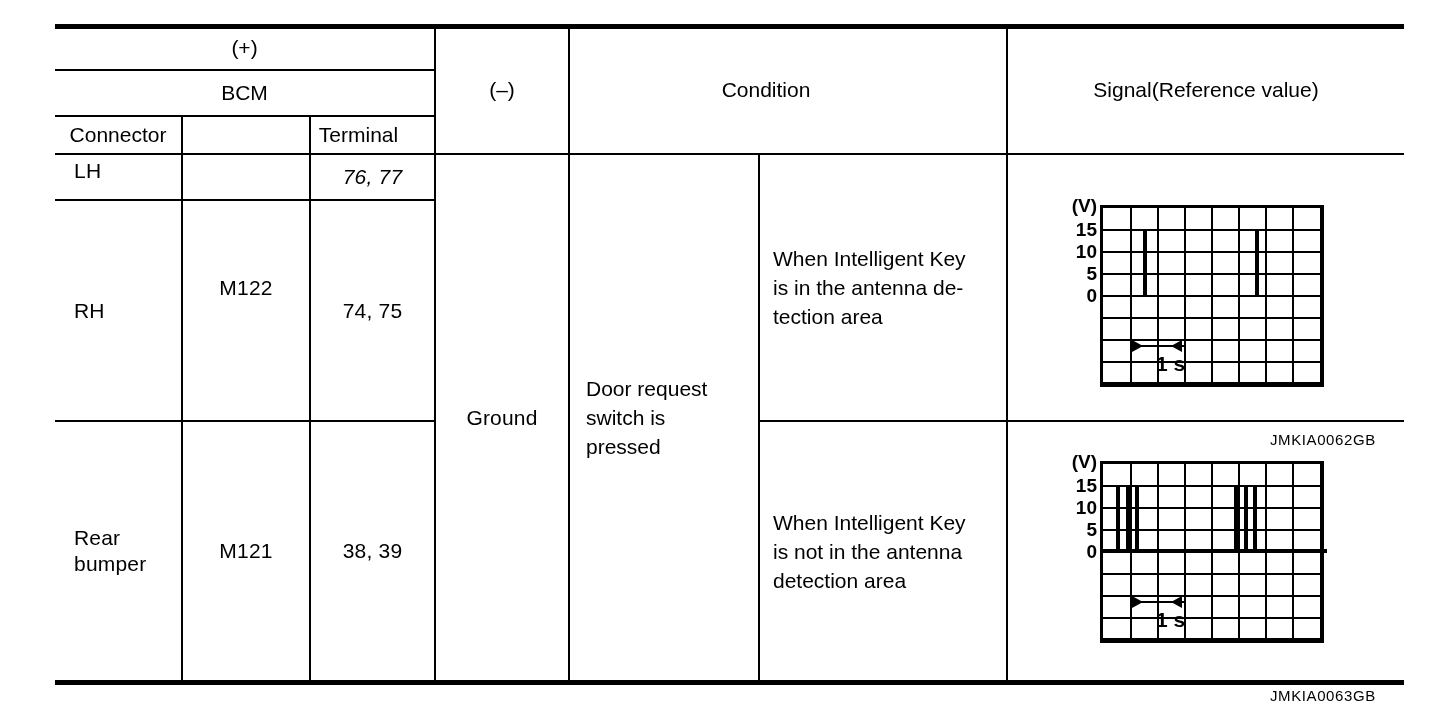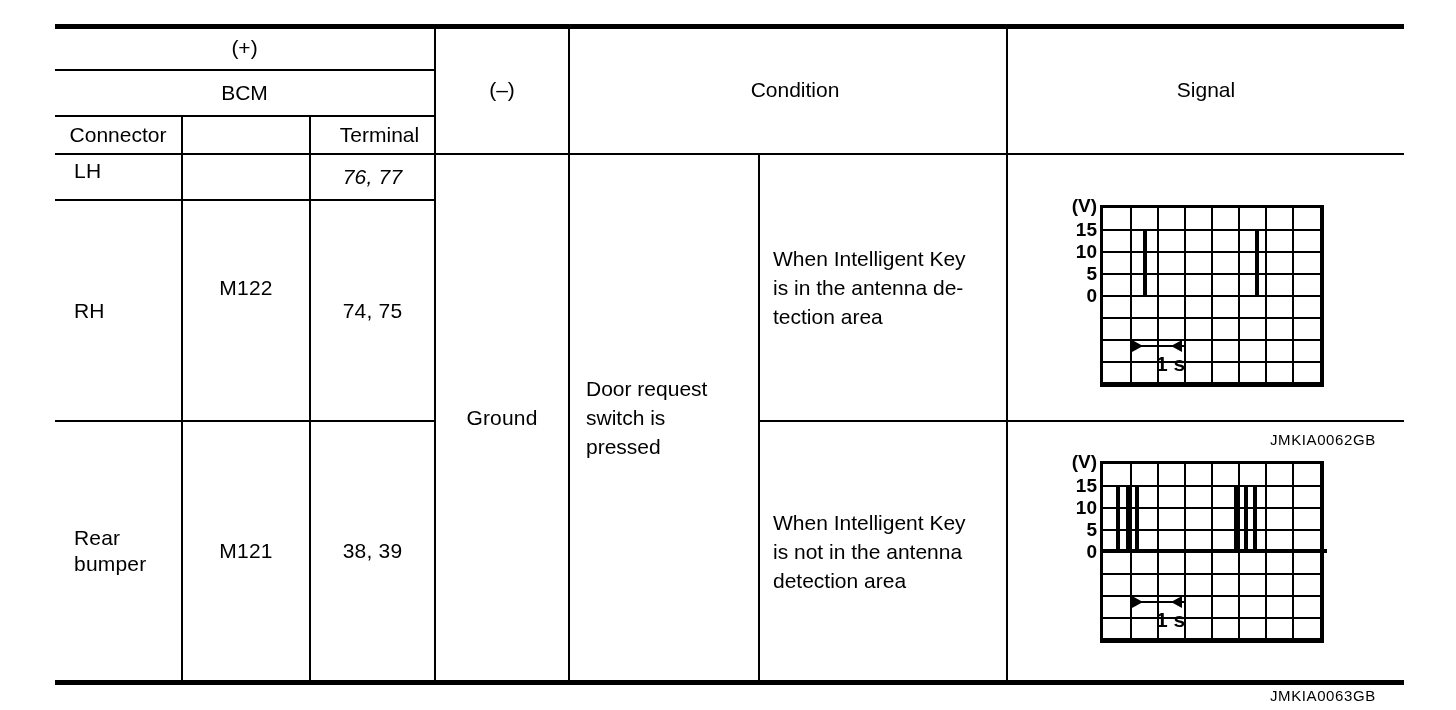--- a/index.html
+++ b/index.html
@@ -81,34 +81,35 @@
   </div>
 
   <div class="cell c-center" style="left:55px;top:71px;width:379px;height:44px;">
     <span class="txt-hdr">BCM</span>
   </div>
 
   <div class="cell c-center" style="left:55px;top:117px;width:126px;height:36px;">
     <span class="txt-hdr">Connector</span>
   </div>
 
-  <div class="cell c-center" style="left:318px;top:117px;width:123px;height:36px;">
+  <div class="cell c-center" style="left:297px;top:117px;width:123px;height:36px;">
     <span class="txt-hdr">Terminal</span>
   </div>
 
   <div class="cell c-center" style="left:436px;top:26px;width:132px;height:127px;">
     <span class="txt-hdr">(–)</span>
   </div>
 
-  <div class="cell c-center" style="left:577px;top:26px;width:436px;height:127px;">
+  <div class="cell c-center" style="left:548px;top:26px;width:436px;height:127px;">
     <span class="txt-hdr">Condition</span>
   </div>
 
   <div class="cell c-center" style="left:1008px;top:26px;width:396px;height:127px;">
     <span class="txt-hdr">Signal</span>
+    <span class="txt-hdr">(Reference value)</span>
   </div>
 
   <div class="cell c-left" style="left:74px;top:149px;width:107px;height:44px;">
     <span class="txt">LH</span>
   </div>
 
   <div class="cell c-left" style="left:74px;top:201px;width:107px;height:219px;">
     <span class="txt">RH</span>
   </div>
 

